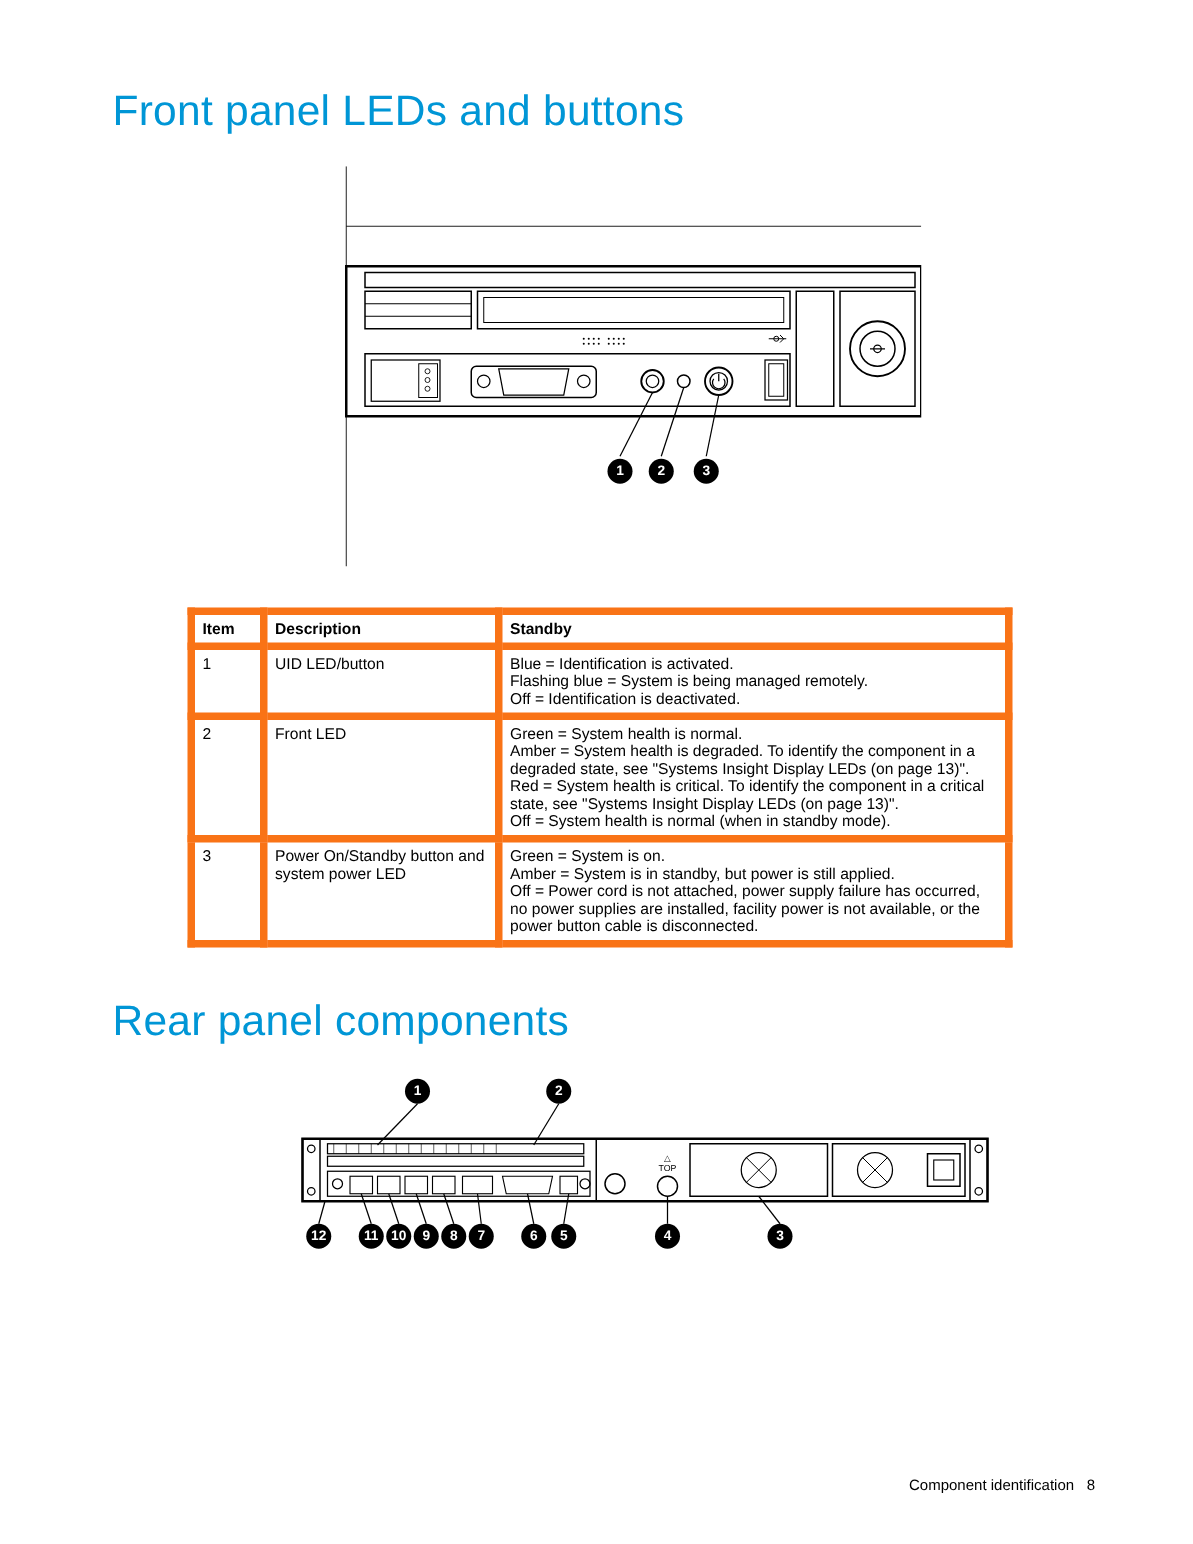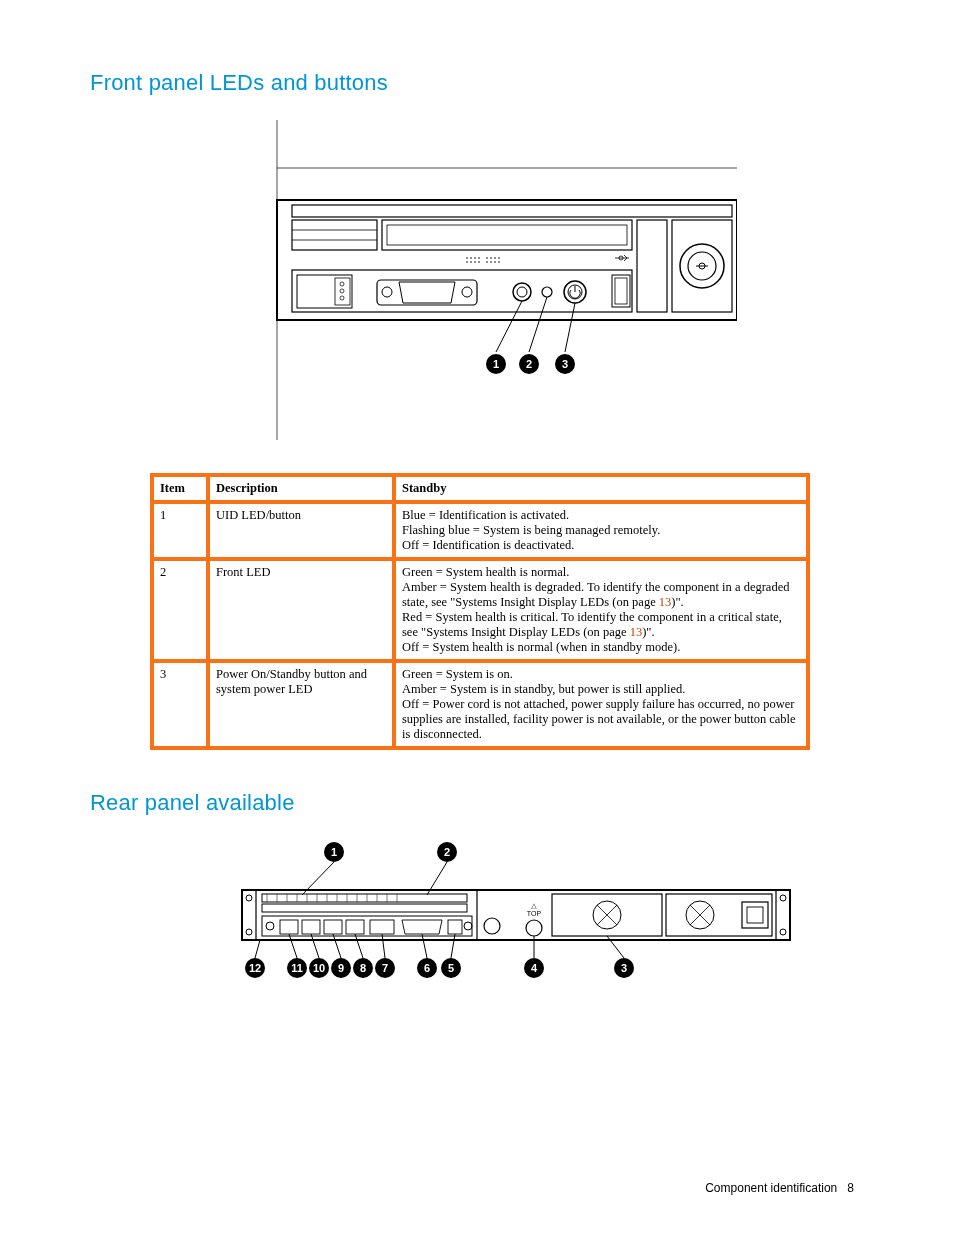--- a/index.html
+++ b/index.html
@@ -13,57 +13,57 @@
   }
   .page {
     padding: 70px 90px 40px 90px;
     box-sizing: border-box;
     min-height: 1235px;
     position: relative;
   }
   h1 {
     font-family: "Futura", "Trebuchet MS", Arial, sans-serif;
     font-weight: 300;
-    font-size: 22px;
+    font-size: 34px;
     color: #0096d6;
     margin: 0 0 24px 0;
     letter-spacing: 0.2px;
   }
   .figure {
     text-align: center;
     margin-bottom: 20px;
   }
   .figure svg {
     display: inline-block;
   }
   table {
     border-collapse: collapse;
     margin: 0 0 40px 60px;
     width: 660px;
   }
   th, td {
-    border: 4px solid #f97316;
+    border: 6px solid #f97316;
     padding: 4px 6px;
     text-align: left;
     vertical-align: top;
     font-size: 12.5px;
-    font-family: Liberation Serif, serif;
+    font-family: Liberation Sans, sans-serif;
   }
   th {
     font-weight: bold;
   }
   td.item-col { width: 40px; }
   td.desc-col { width: 170px; }
   .link {
-    color: #c2410c;
+    color: #000000;
   }
   .footer {
     position: absolute;
     bottom: 40px;
-    right: 100px;
+    right: 78px;
     font-size: 12px;
     font-family: "Futura", "Trebuchet MS", Arial, sans-serif;
   }
   .callout {
     font-family: Arial, sans-serif;
     font-weight: bold;
     fill: #fff;
     font-size: 11px;
     text-anchor: middle;
     dominant-baseline: central;
@@ -191,21 +191,21 @@
         </tr>
         <tr>
           <td class="item-col">3</td>
           <td class="desc-col">Power On/Standby button and system power LED</td>
           <td>Green = System is on.<br>Amber = System is in standby, but power is still applied.<br>Off = Power cord is not attached, power supply failure has occurred, no power supplies are installed, facility power is not available, or the power button cable is disconnected.</td>
         </tr>
       </tbody>
   </table>
 
   <div class="section2">
-    <h1>Rear panel available</h1>
+    <h1>Rear panel components</h1>
 
     <div class="figure">
       <svg width="650" height="160" viewBox="0 0 650 160">
 
         <g>
           <circle cx="182" cy="12" r="10" fill="#000"></circle>
           <text class="callout" x="182" y="12">1</text>
           <circle cx="295" cy="12" r="10" fill="#000"></circle>
           <text class="callout" x="295" y="12">2</text>
         </g>

